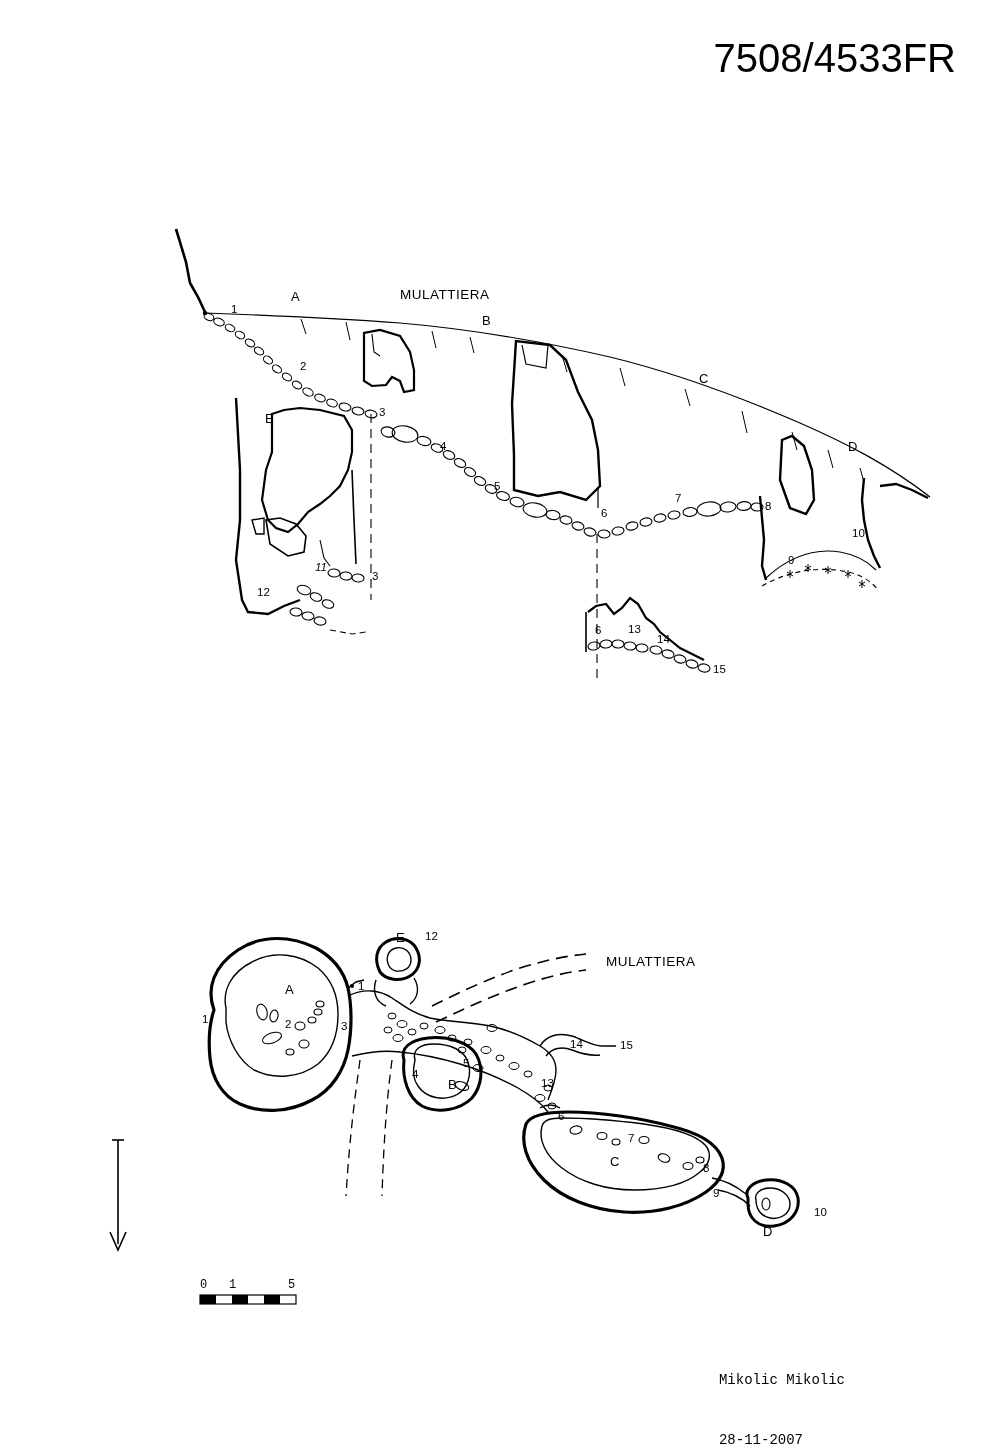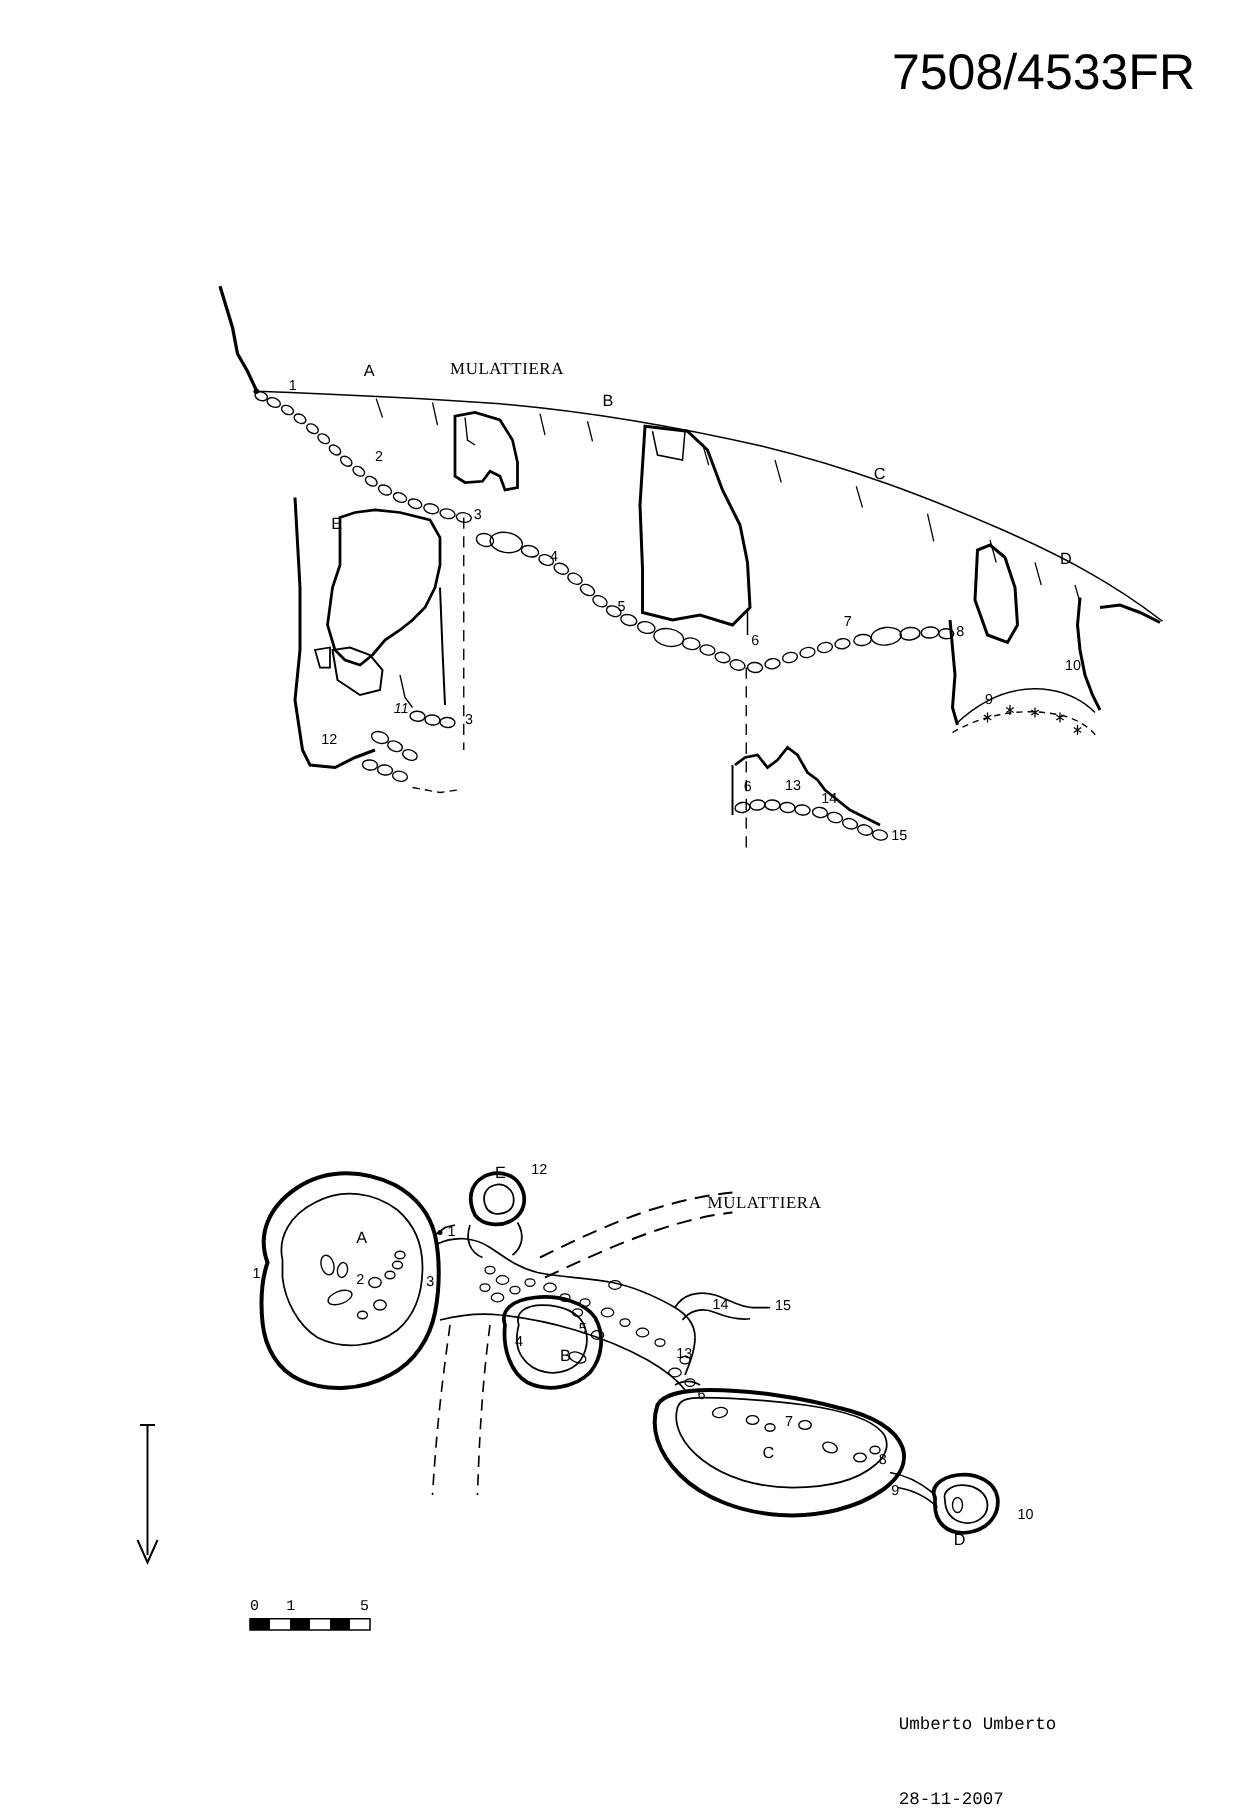--- a/index.html
+++ b/index.html
@@ -40,23 +40,24 @@
   .map-label {
     position: absolute;
     font-family: "Liberation Sans", sans-serif;
     font-size: 13px;
     white-space: nowrap;
   }
   .map-label.small {
     font-size: 11.5px;
   }
   .map-label.mono {
-    font-family: Liberation Serif, serif;
+    font-family: Liberation Sans, sans-serif;
     font-size: 13.5px;
     letter-spacing: 0.5px;
+    margin-left: 40px;
   }
   .credit {
     position: absolute;
     right: 155px;
     top: 1330px;
     font-family: "Liberation Mono", monospace;
     font-size: 14px;
     line-height: 20px;
     text-align: left;
     white-space: pre;
@@ -381,17 +382,17 @@
       <div class="map-label small" style="left: 713px; top: 1187px;">9</div>
       <div class="map-label small" style="left: 814px; top: 1206px;">10</div>
       <div class="map-label" style="left: 763px; top: 1224px;">D</div>
     </div>
 
   <div class="scale-labels" style="left:200px; top:1278px;">0</div>
   <div class="scale-labels" style="left:229px; top:1278px;">1</div>
   <div class="scale-labels" style="left:288px; top:1278px;">5</div>
 
   <div class="credit">
-    <div>Umberto Umberto</div>
+    <div>Mikolic Mikolic</div>
     <div>28-11-2007</div>
   </div>
 
 </div>
 
 </body></html>

